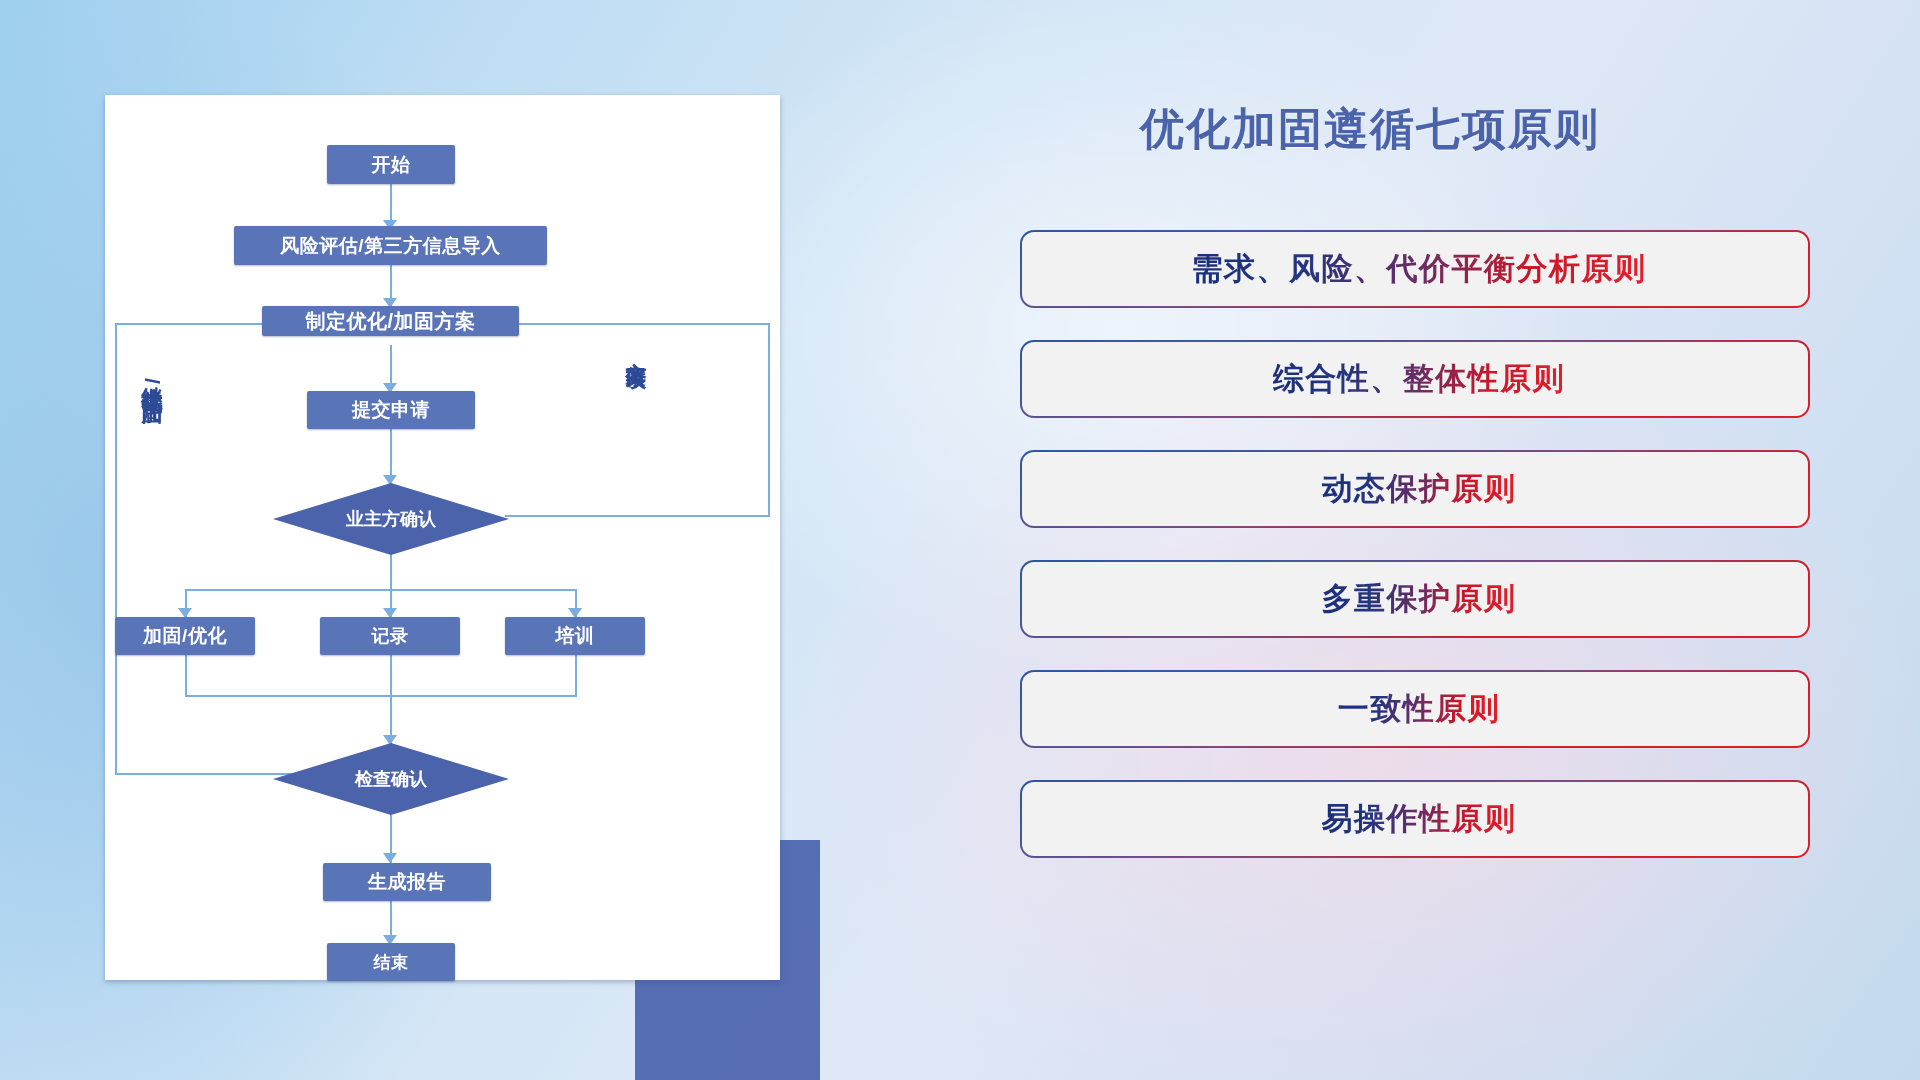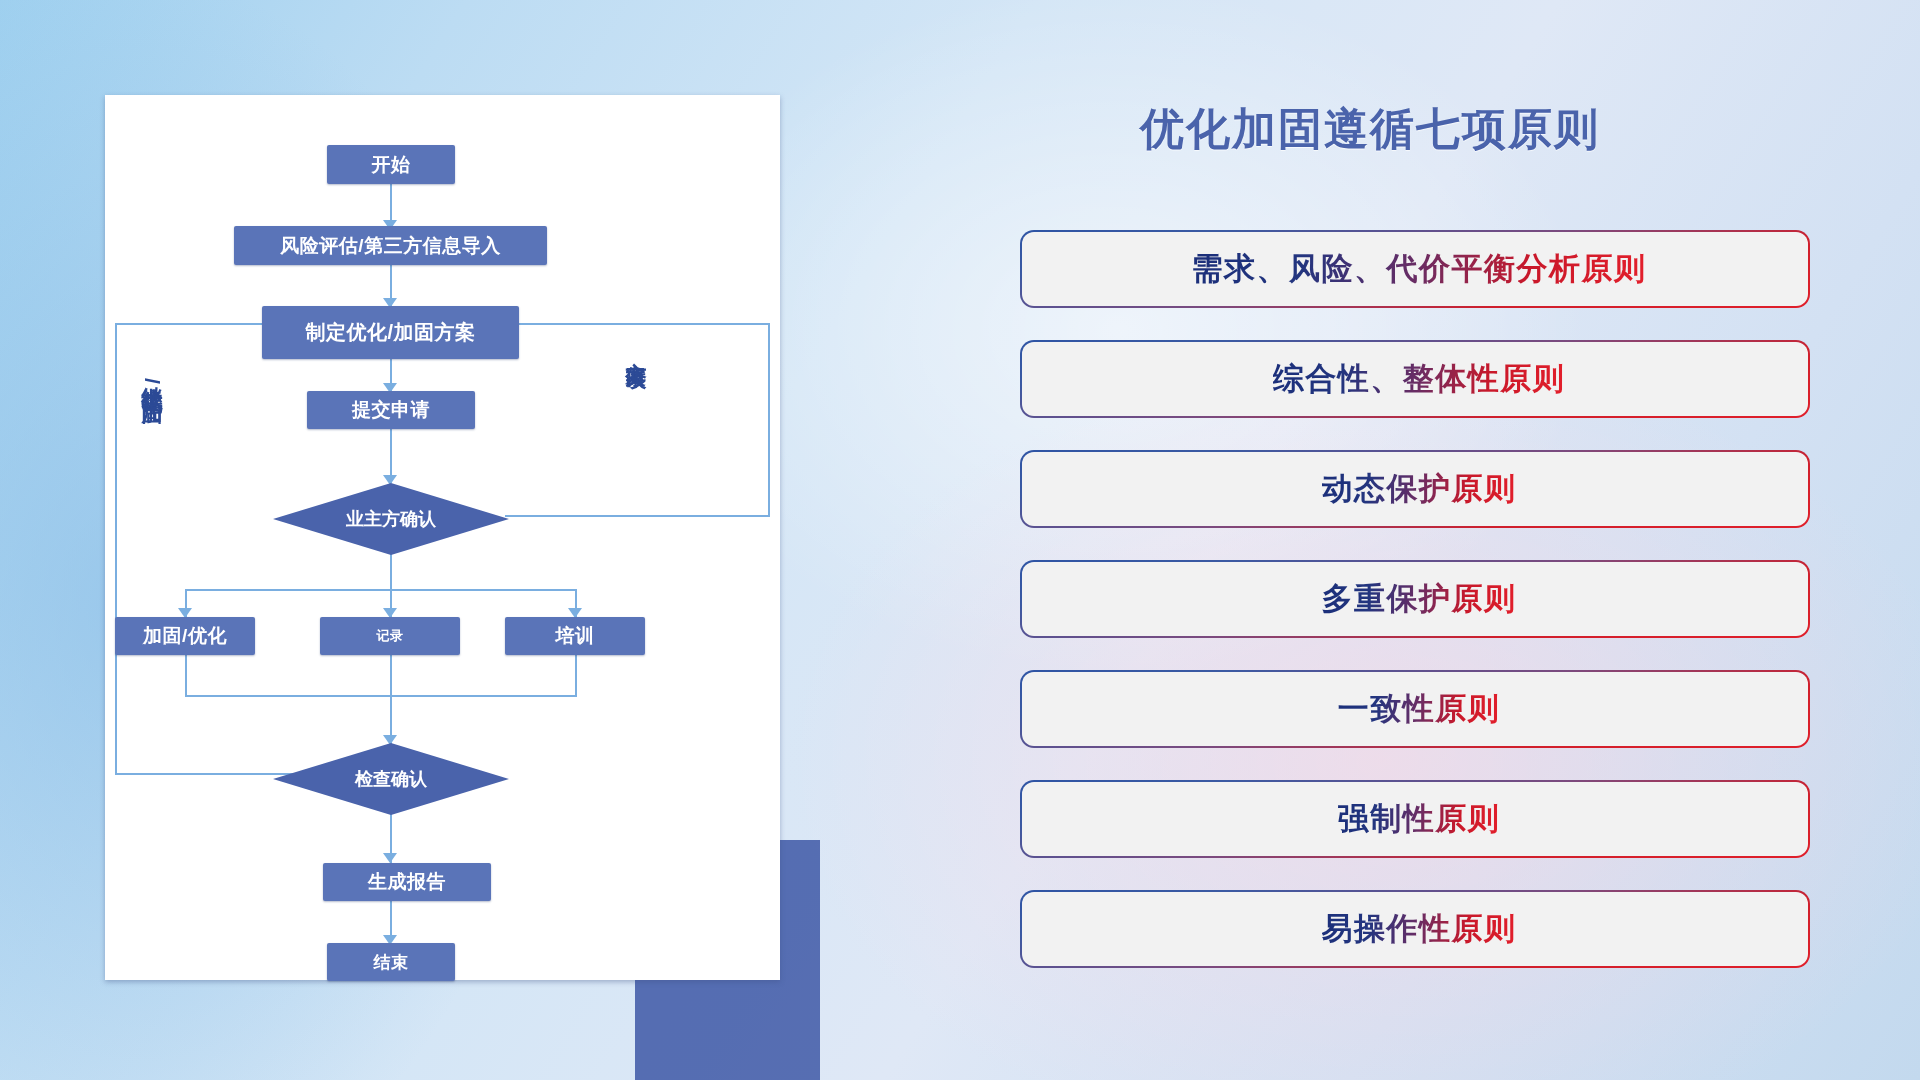--- a/index.html
+++ b/index.html
@@ -234,37 +234,37 @@
       <div class="arrow-l" style="left:388px; top:221px;"></div>
 
       <div class="node" style="left:222px; top:50px; width:128px; height:39px; font-size:19px;">
         <span>开始</span>
       </div>
 
       <div class="node" style="left:129px; top:131px; width:313px; height:39px; font-size:19px;">
         <span>风险评估/第三方信息导入</span>
       </div>
 
-      <div class="node" style="left:157px; top:211px; width:257px; height:53px; font-size:20px;">
+      <div class="node" style="left:157px; top:211px; width:257px; height:30px; font-size:20px;">
         <span>制定优化/加固方案</span>
       </div>
 
       <div class="node" style="left:202px; top:296px; width:168px; height:38px; font-size:19px;">
         <span>提交申请</span>
       </div>
 
       <div class="diamond" style="left:168px; top:388px; width:236px; height:72px; font-size:18px;">
         <span>业主方确认</span>
       </div>
 
       <div class="node" style="left:10px; top:522px; width:140px; height:38px; font-size:19px;">
         <span>加固/优化</span>
       </div>
 
-      <div class="node" style="left:215px; top:522px; width:140px; height:38px; font-size:13px;">
+      <div class="node" style="left:215px; top:522px; width:140px; height:38px; font-size:18px;">
         <span>记录</span>
       </div>
 
       <div class="node" style="left:400px; top:522px; width:140px; height:38px; font-size:19px;">
         <span>培训</span>
       </div>
 
       <div class="diamond" style="left:168px; top:648px; width:236px; height:72px; font-size:18px;">
         <span>检查确认</span>
       </div>
@@ -299,23 +299,20 @@
       </div>
 
       <div class="pcard">
         <span class="pcard-label">多重保护原则</span>
       </div>
 
       <div class="pcard">
         <span class="pcard-label">一致性原则</span>
       </div>
 
-      <div class="pcard">
-        <span class="pcard-label">强制性原则</span>
-      </div>
 
       <div class="pcard">
         <span class="pcard-label">易操作性原则</span>
       </div>
 
     </div>
   </div>
 
 </div>
 

